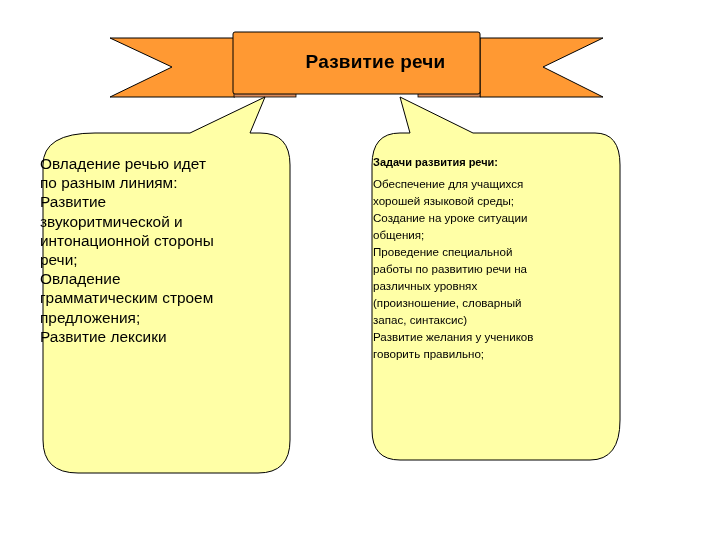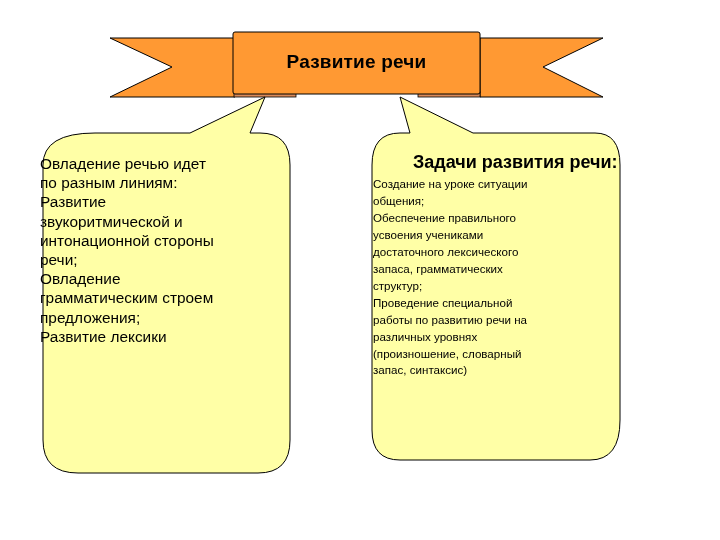--- a/index.html
+++ b/index.html
@@ -1,25 +1,25 @@
 <!DOCTYPE html>
 <html><head>
 <meta charset="utf-8">
 <style>
   html, body { margin: 0; padding: 0; background: #ffffff; }
   body { width: 720px; height: 540px; position: relative; overflow: hidden;
          font-family: "Liberation Sans", sans-serif; color: #000; }
   svg.shapes { position: absolute; left: 0; top: 0; }
   .title { position: absolute; left: 233px; top: 32px; width: 247px; height: 60px;
            display: flex; align-items: center; justify-content: center;
-           font-weight: bold; font-size: 19px; letter-spacing: 0.2px; }
+           font-weight: bold; font-size: 19px; letter-spacing: 0.2px; padding-left: 19px; }
   .left-text { position: absolute; left: 40px; top: 154px; width: 220px;
                font-size: 15.4px; line-height: 19.2px; white-space: pre-line; }
   .right-title { position: absolute; left: 373px; top: 153px; width: 240px;
-                 font-weight: bold; font-size: 18px; line-height: 18px; padding-left: 40px; }
+                 font-weight: bold; font-size: 11px; line-height: 18px; }
   .right-items { position: absolute; left: 373px; top: 176px; width: 245px;
                  font-size: 11.6px; line-height: 16.95px; }
   .right-items div { white-space: pre-line; }
 </style>
 </head>
 <body>
 
 <svg class="shapes" width="720" height="540" viewBox="0 0 720 540">
 
   <polygon points="110,38 235,38 235,97 110,97 172,67" fill="#FF9933" stroke="#000" stroke-width="1"></polygon>
@@ -53,25 +53,24 @@
 интонационной стороны
 речи;
 Овладение
 грамматическим строем
 предложения;
 Развитие лексики</div>
 
 <div class="right-title">Задачи развития речи:</div>
 
 <div class="right-items">
+  <div>Обеспечение для учащихся
+хорошей языковой среды;</div>
   <div>Создание на уроке ситуации
 общения;</div>
-  <div>Обеспечение правильного
-усвоения учениками
-достаточного лексического
-запаса, грамматических
-структур;</div>
   <div>Проведение специальной
 работы по развитию речи  на
 различных уровнях
 (произношение, словарный
 запас, синтаксис)</div>
+  <div>Развитие желания у учеников
+говорить правильно;</div>
 </div>
 
 </body></html>

